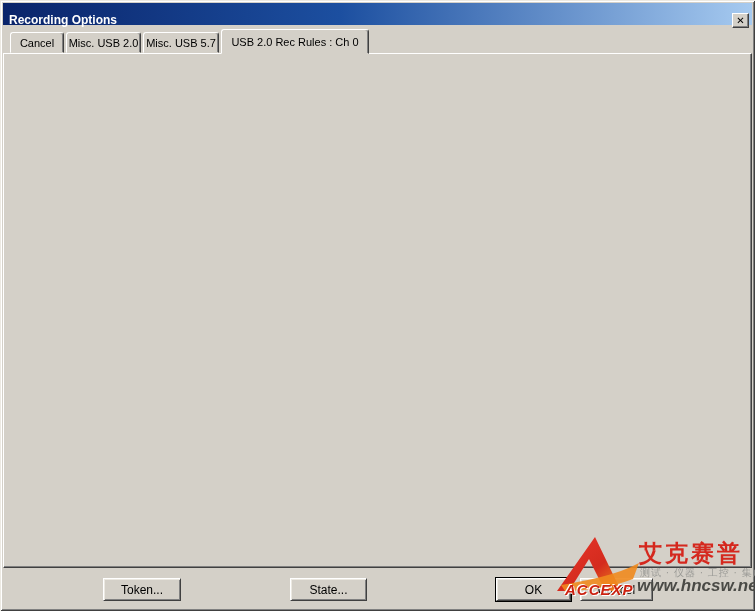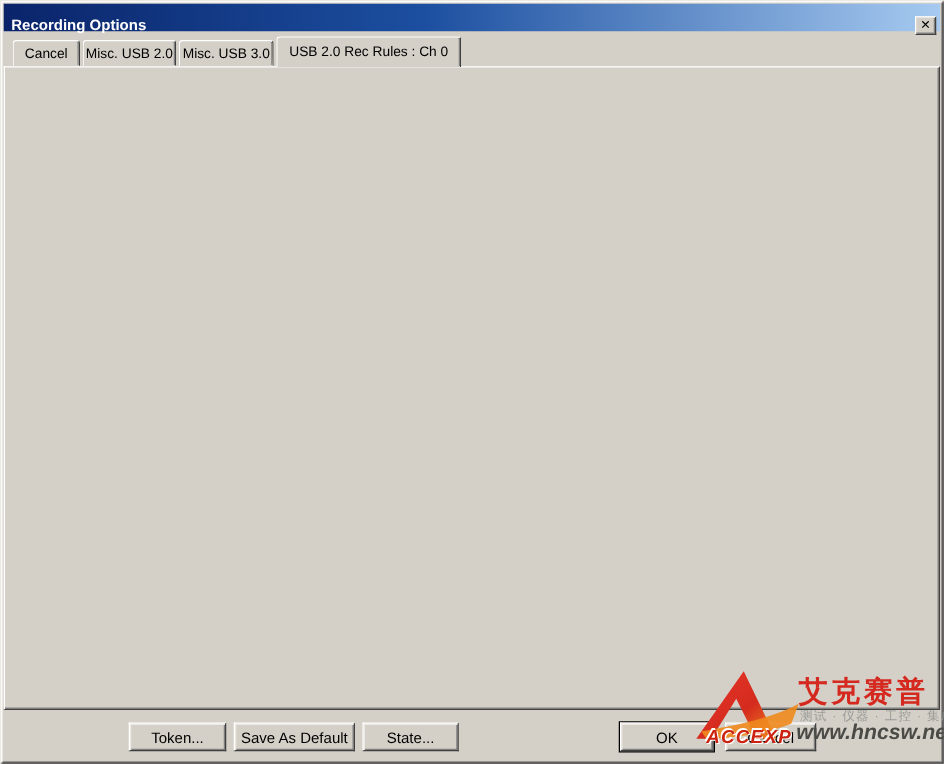--- a/index.html
+++ b/index.html
@@ -119,21 +119,21 @@
 
   <div class="titlebar">
     <div class="ttext">Recording Options</div>
     <div class="close-btn">
       <span>✕</span>
     </div>
   </div>
 
   <div class="tab" style="left:10px;width:54px;">Cancel</div>
   <div class="tab" style="left:66px;width:75px;">Misc. USB 2.0</div>
-  <div class="tab" style="left:143px;width:76px;">Misc. USB 3.0</div>
+  <div class="tab" style="left:143px;width:76px;">Misc. USB 5.7</div>
   <div class="tab active" style="left:221px;width:148px;line-height:24px;">USB 2.0 Rec Rules : Ch 0</div>
 
   <div class="page"></div>
 
   <div class="tb-btn newevent">
     <span class="ne-icon">
       <span class="ne-blob"></span>
       <span class="ne-star">✳</span>
     </span>
     <span>New event</span>
@@ -267,21 +267,20 @@
       <div class="sc-thumb"></div>
       <div class="sc-btn" style="bottom:0;">
         <span>▼</span>
       </div>
     </div>
   </div>
 
   <div class="statusstrip"></div>
 
   <div class="win-btn" style="left:103px;width:78px;">Token...</div>
-  <div class="win-btn" style="left:187px;width:97px;">Save As Default</div>
   <div class="win-btn" style="left:290px;width:77px;">State...</div>
   <div class="win-btn default" style="left:496px;width:75px;">OK</div>
   <div class="win-btn" style="left:580px;width:73px;">Cancel</div>
 
   <div class="watermark">
     <svg class="wm-logo" viewBox="0 0 86 64">
       <defs>
         <linearGradient id="wmg" x1="0" y1="0" x2="1" y2="1">
           <stop offset="0" stop-color="#E8362A"></stop>
             <stop offset="0.6" stop-color="#D42B1E"></stop>

